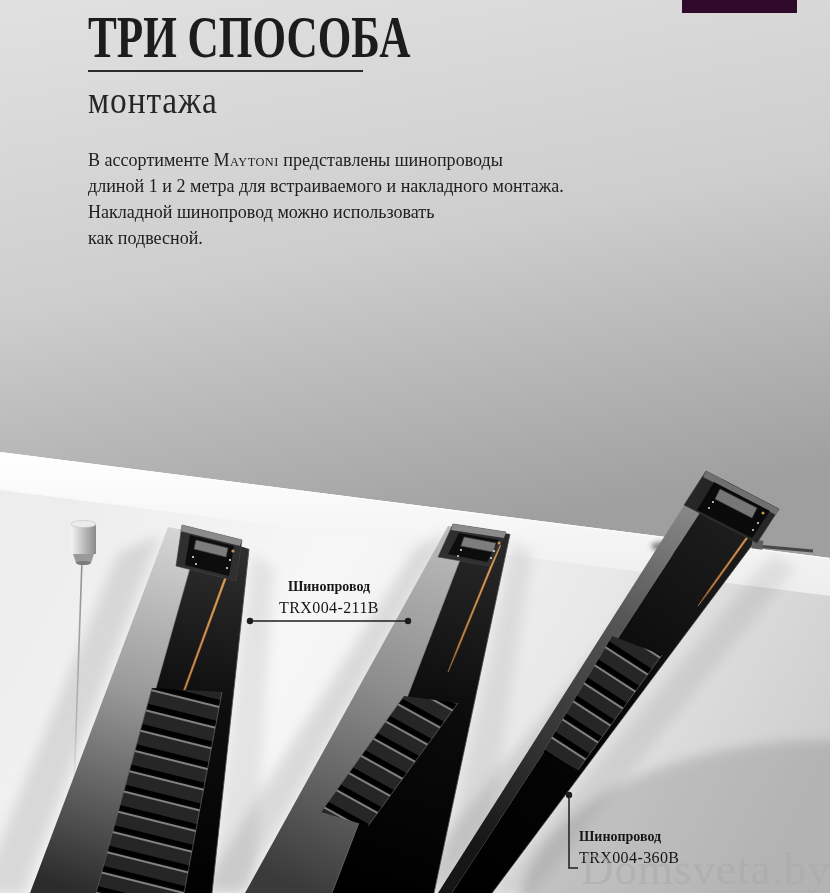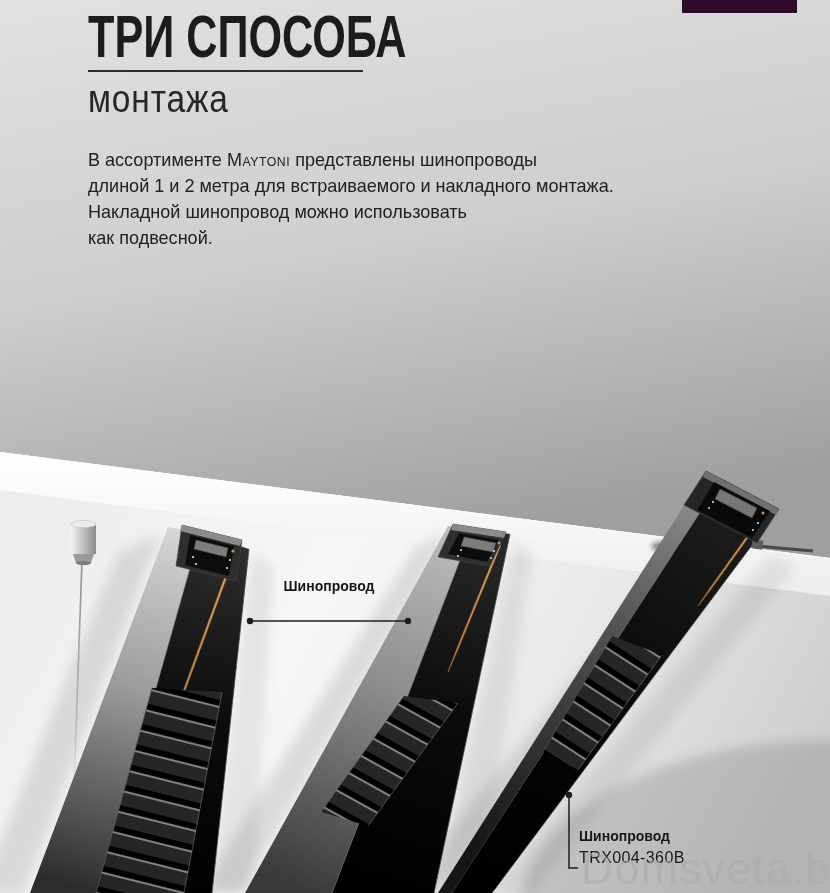--- a/index.html
+++ b/index.html
@@ -1,18 +1,18 @@
 <!DOCTYPE html>
 <html><head>
 <meta charset="utf-8">
 <style>
   html,body{margin:0;padding:0;background:#888;}
   .stage{
     position:relative;width:830px;height:893px;overflow:hidden;
-    font-family:Liberation Sans, sans-serif;background:#e0e0e0;
+    font-family:Liberation Serif, serif;background:#e0e0e0;
     -webkit-font-smoothing:antialiased;
   }
   .scene-svg{position:absolute;left:0;top:0;z-index:1;}
   .brand-bar{position:absolute;left:682px;top:0;width:115px;height:13px;z-index:4;}
   .title{
     position:absolute;left:88px;top:6px;z-index:4;color:#1c1c1c;
     font-size:60px;font-weight:bold;line-height:1.04;white-space:nowrap;
     transform:scaleX(0.72);transform-origin:left top;letter-spacing:0px;
   }
   .title-rule{position:absolute;left:88px;top:70px;width:275px;height:2px;background:#2b2b2b;z-index:4;}
@@ -259,20 +259,21 @@
 
   <div class="intro">
     <div><span>В ассортименте </span><span class="brand-word">Maytoni</span><span> представлены шинопроводы</span></div>
     <div>длиной 1 и 2 метра для встраиваемого и накладного монтажа.</div>
     <div>Накладной шинопровод можно использовать</div>
     <div>как подвесной.</div>
   </div>
 
   <div class="callout callout-1">
     <div class="c-name">Шинопровод</div>
+    <div class="c-model">TRX004-211B</div>
   </div>
   <div class="callout callout-2">
     <div class="c-name">Шинопровод</div>
     <div class="c-model">TRX004-360B</div>
   </div>
 
   <div class="watermark">Domsveta.by</div>
 
 </div>
 

